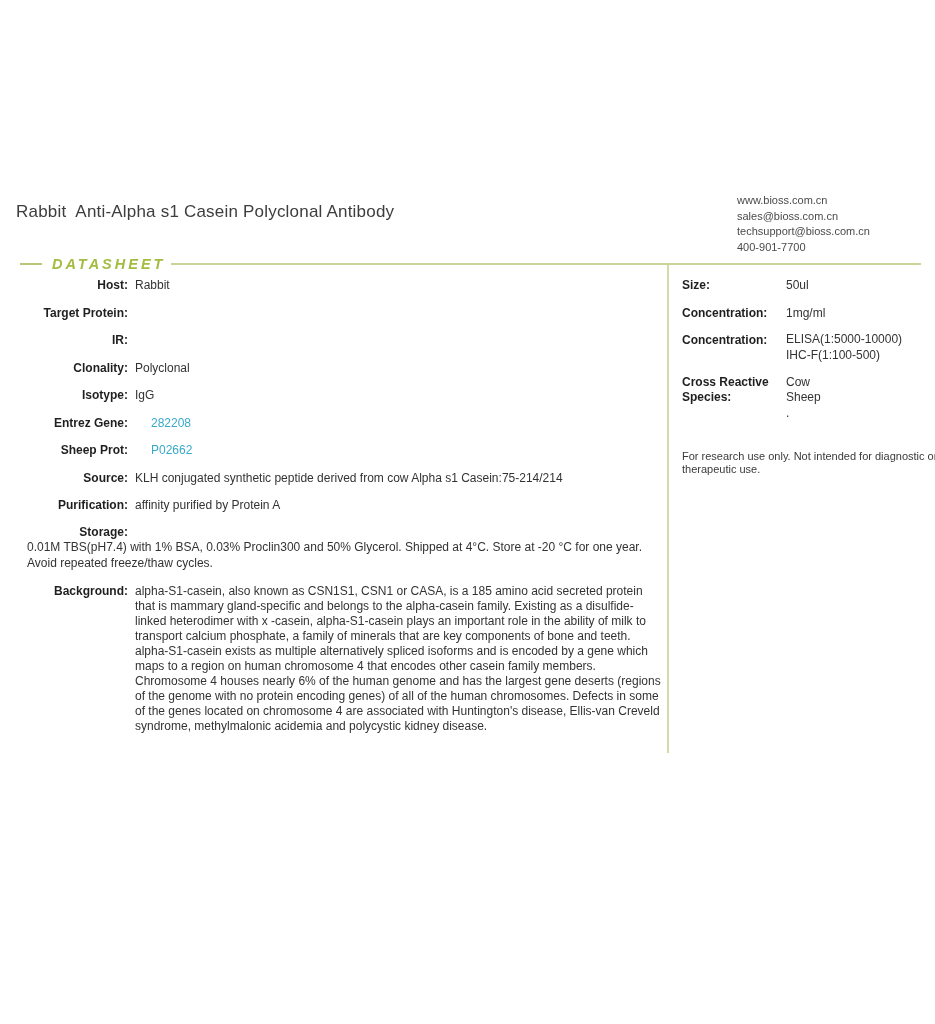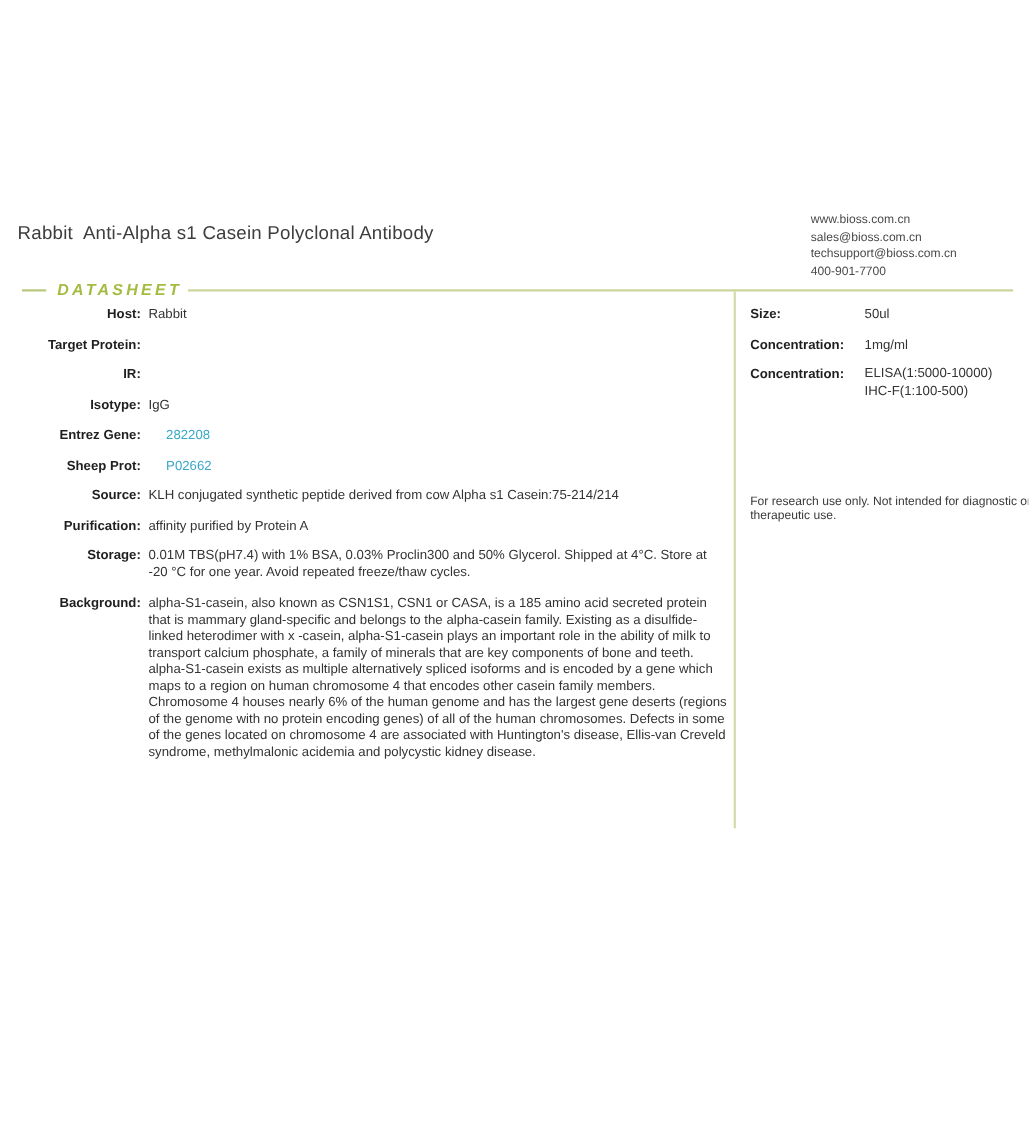--- a/index.html
+++ b/index.html
@@ -48,21 +48,21 @@
   
   .fields-left { position:absolute; left:20px; top:277px; width:641px; }
   .frow { display:flex; margin-bottom:11.5px; }
   .flabel {
     width:108px; flex:none; text-align:right;
     font-weight:bold; color:#1f1f1f; font-size:12px; line-height:16px;
     white-space:nowrap;
   }
   .fvalue { margin-left:7px; flex:1; font-size:12px; line-height:16px; color:#333; }
   .frow.wrap2 .flabel, .frow.wrap2 .fvalue { line-height:15.5px; }
-  .frow.wrap2 { margin-bottom:13px; }
+  .frow.wrap2 { margin-bottom:13px;flex-direction:column; }
   .frow.para .flabel, .frow.para .fvalue { line-height:15px; }
   .link { color:#3aa8c8; cursor:pointer;margin-left:16px; }
 
   
   .fields-right { position:absolute; left:682px; top:277px; width:253px; }
   .frow-r { display:flex; margin-bottom:11.5px; }
   .flabel-r {
     width:97px; flex:none; text-align:left;
     font-weight:bold; color:#1f1f1f; font-size:12px; line-height:16px;
   }
@@ -111,20 +111,24 @@
     </div>
 
     <div class="frow">
       <div class="flabel">Target Protein:</div>
     </div>
 
     <div class="frow">
       <div class="flabel">IR:</div>
     </div>
 
+    <div class="frow">
+      <div class="flabel">Clonality:</div>
+      <div class="fvalue">Polyclonal</div>
+    </div>
 
     <div class="frow">
       <div class="flabel">Isotype:</div>
       <div class="fvalue">IgG</div>
     </div>
 
     <div class="frow">
       <div class="flabel">Entrez Gene:</div>
       <div class="fvalue"><span class="link">282208</span></div>
     </div>
@@ -169,20 +173,31 @@
     </div>
 
     <div class="frow-r">
       <div class="flabel-r">Concentration:</div>
       <div class="fvalue-r stack">
         <span>ELISA(1:5000-10000)</span>
         <span>IHC-F(1:100-500)</span>
       </div>
     </div>
 
+    <div class="frow-r">
+      <div class="flabel-r stacklbl">
+        <span>Cross Reactive</span>
+        <span>Species:</span>
+      </div>
+      <div class="fvalue-r stack">
+        <span>Cow</span>
+        <span>Sheep</span>
+        <span class="dot-line">.</span>
+      </div>
+    </div>
 
   </div>
 
   <div class="notice">
     <div>For research use only. Not intended for diagnostic or</div>
     <div>therapeutic use.</div>
   </div>
 
 </div>
 

